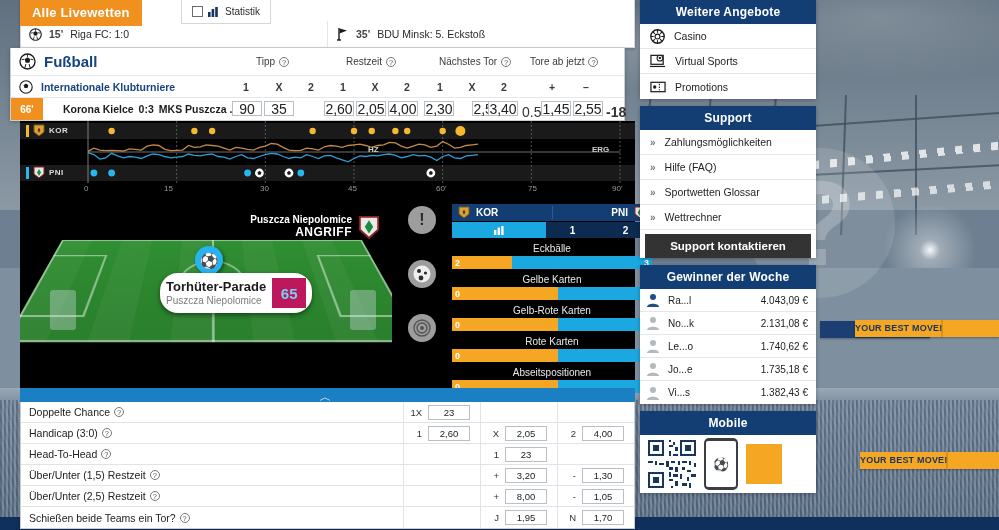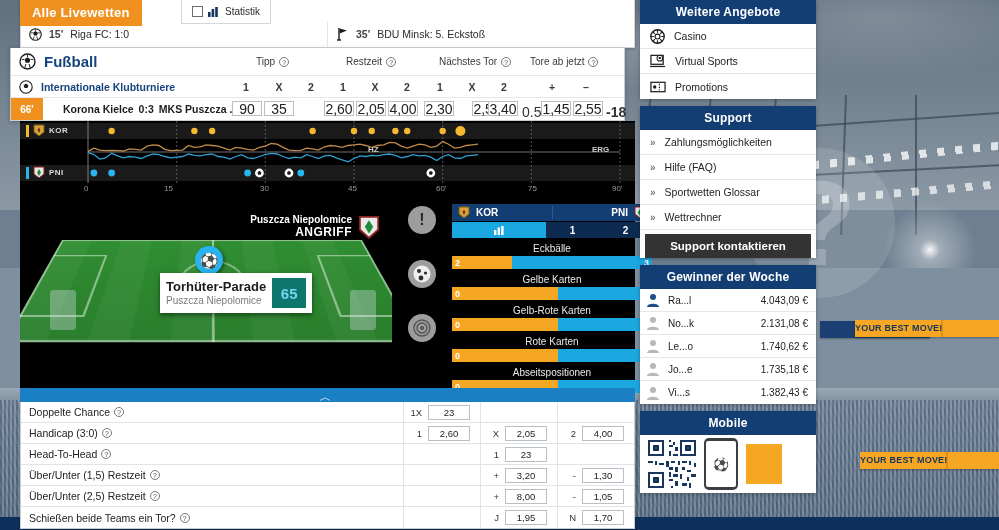--- a/index.html
+++ b/index.html
@@ -204,25 +204,25 @@
     position:absolute;left:175px;top:48px;width:30px;height:38px;
   }
   .marker .pin{
     width:28px;height:28px;background:#26b3ef;border-radius:50% 50% 50% 0;
     transform:rotate(-45deg);display:flex;align-items:center;justify-content:center;
     box-shadow:0 2px 4px rgba(0,0,0,.5);
   }
   .marker .pin span{transform:rotate(45deg);font-size:15px;line-height:1;}
   .tooltip{
     position:absolute;left:140px;top:75px;background:#fff;padding:5px 6px;display:flex;
-    align-items:center;gap:6px;box-shadow:0 2px 5px rgba(0,0,0,.5);
+    align-items:center;gap:6px;box-shadow:0 2px 5px rgba(0,0,0,.5);border-radius:18px;
   }
   .tooltip .tt1{font-size:13px;font-weight:bold;color:#1b1b1b;line-height:1.15;}
   .tooltip .tt2{font-size:10px;color:#7b7b7b;line-height:1.15;}
-  .tooltip .ttmin{width:34px;height:30px;background:#0f766e;color:#74d2f5;font-size:15px;
+  .tooltip .ttmin{width:34px;height:30px;background:#be185d;color:#74d2f5;font-size:15px;
     font-weight:bold;display:flex;align-items:center;justify-content:center;}
   .attack{position:absolute;right:12px;top:16px;text-align:right;display:flex;gap:6px;align-items:center;}
   .attack .txt1{color:#fff;font-size:10px;font-weight:bold;}
   .attack .txt2{color:#fff;font-size:12px;font-weight:bold;letter-spacing:.5px;}
 
   .statsbox{flex:1;position:absolute;left:388px;top:0;width:245px;}
   .statsicons{position:absolute;left:0px;top:8px;display:flex;flex-direction:column;gap:26px;}
   .sicon{width:28px;height:28px;border-radius:50%;background:#9d9d9d;display:flex;
     align-items:center;justify-content:center;color:#2b2b2b;font-weight:bold;font-size:16px;}
   .stats{position:absolute;left:44px;top:6px;width:200px;}

